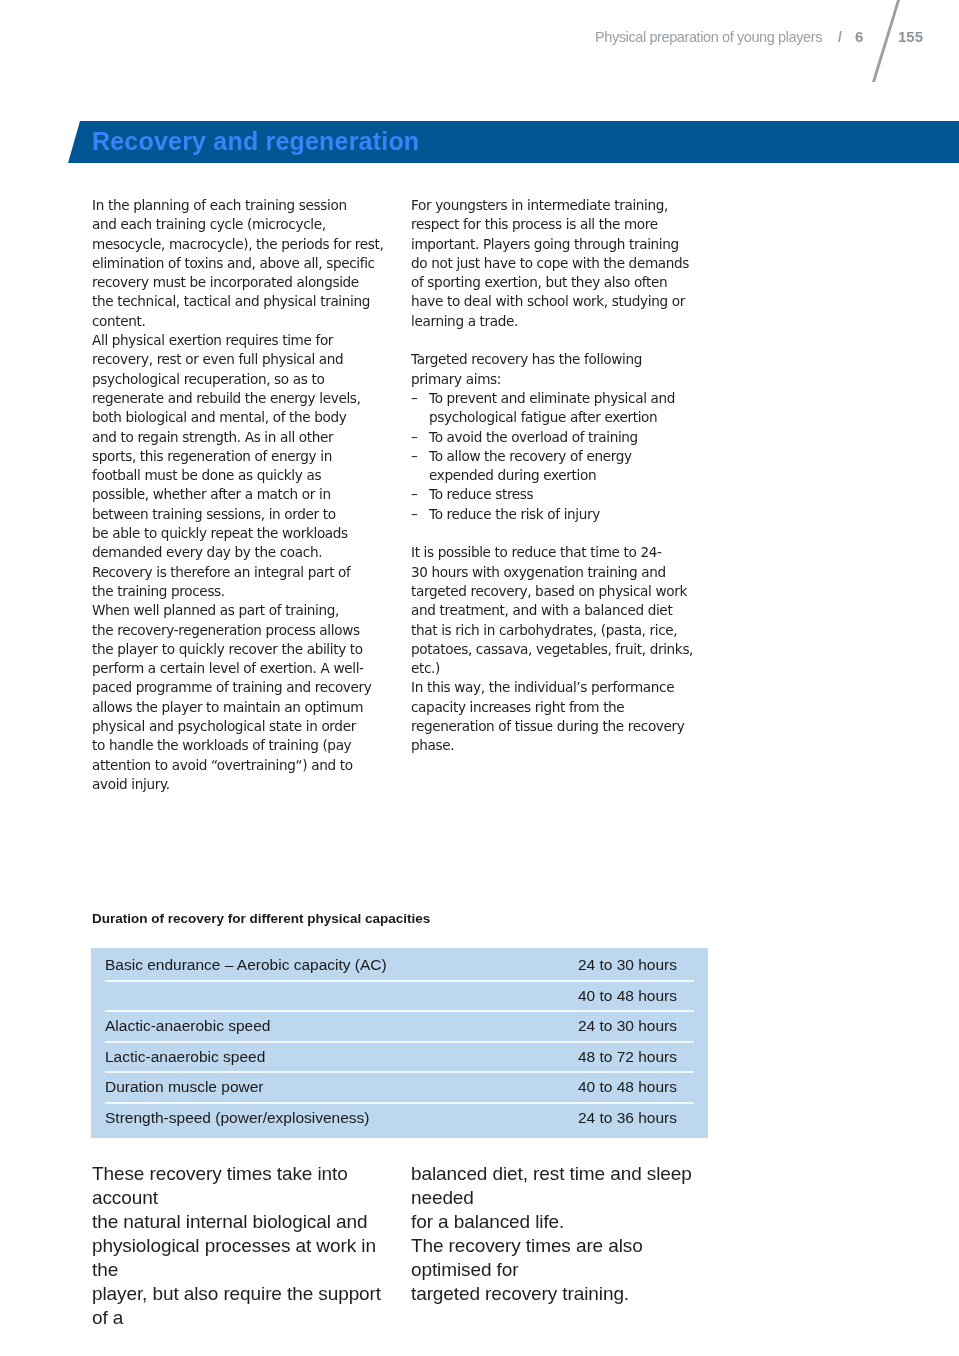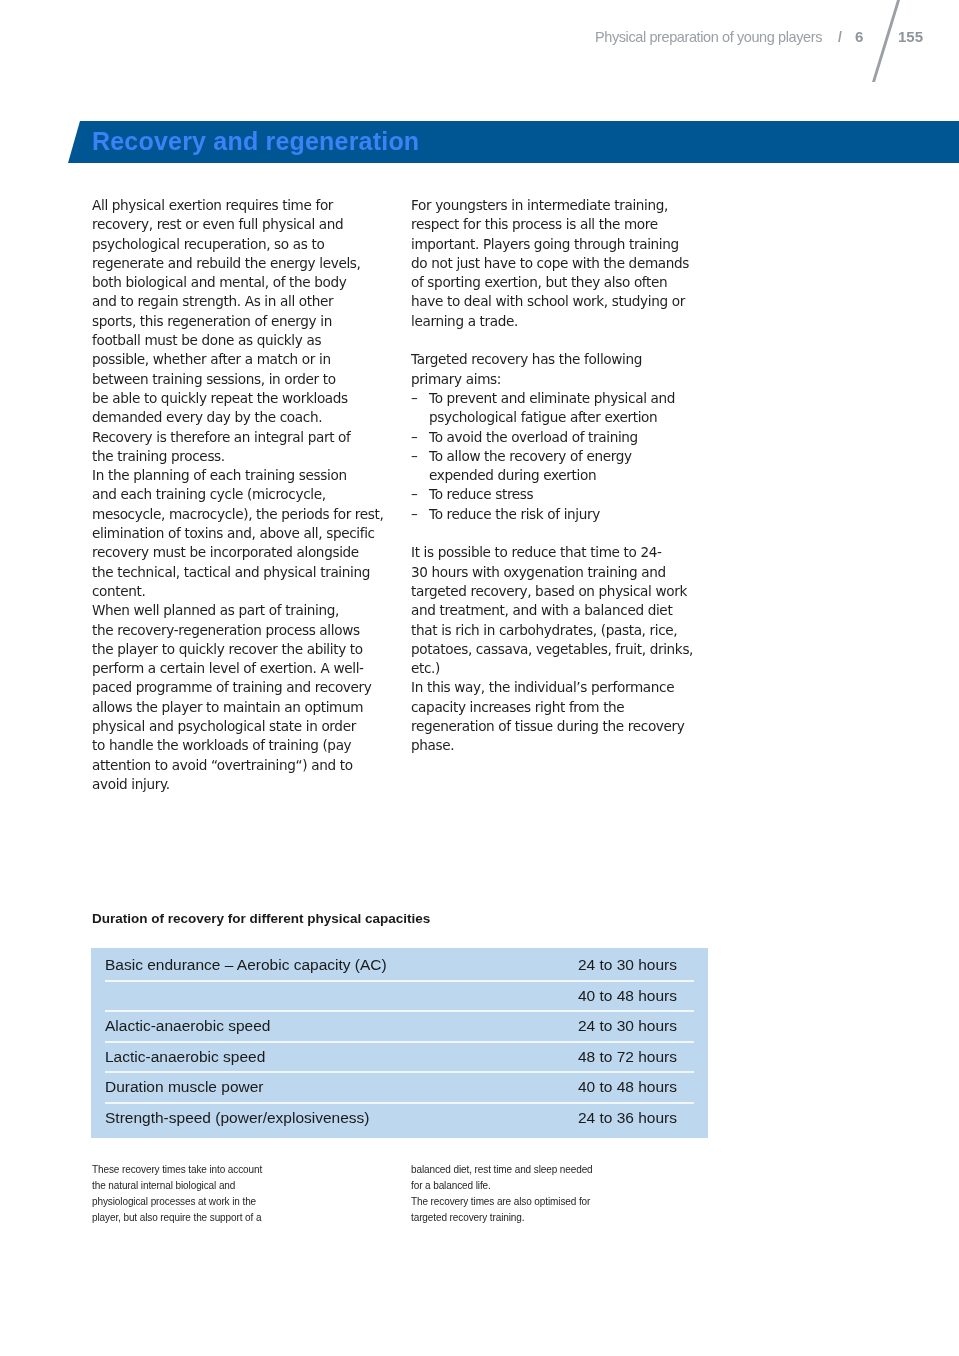--- a/index.html
+++ b/index.html
@@ -35,62 +35,62 @@
   .table-caption { position: absolute; left: 92px; top: 911px; font-size: 13.5px; font-weight: bold; color: #1a1a1a;
                    font-family: "Liberation Sans", sans-serif; }
   .rtable { position: absolute; left: 91px; top: 948px; width: 617px; height: 190px; background: #bdd7ee; }
   .rrow { position: absolute; left: 14px; width: 589px; height: 30.6px; }
   .rrow .cap { position: absolute; left: 0; top: 6px; font-size: 15.5px; color: #1a1a1a;
                font-family: "Liberation Sans", sans-serif; }
   .rrow .dur { position: absolute; right: 17px; top: 6px; font-size: 15.5px; color: #1a1a1a;
                font-family: "Liberation Sans", sans-serif; }
   .rrow .rule { position: absolute; left: 0; right: 0; bottom: -1px; height: 2px; background: #f2f7fc; }
 
-  .foot { position: absolute; font-size: 10px; line-height: 16px; color: #1f1f1f; top: 1162px;
+  .foot { position: absolute; font-size: 19px; line-height: 24px; color: #1f1f1f; top: 1162px;
           font-family: "Liberation Sans", sans-serif; letter-spacing: -0.1px; }
   .foot p { margin: 0; white-space: pre-line; }
   .foot-left { left: 92px; width: 300px; }
   .foot-right { left: 411px; width: 300px; }
 </style>
 </head>
 <body>
 
 <div class="running-head">
   <span class="rh-title">Physical preparation of young players</span>
   <span class="rh-sep">/</span>
   <span class="rh-chapter">6</span>
   <span class="rh-slash"></span>
   <span class="rh-page">155</span>
 </div>
 
 <div class="banner"></div>
 <h1 class="banner-title" style="margin:0">Recovery and regeneration</h1>
 
 <div class="col col-left">
+  <p>In the planning of each training session
+and each training cycle (microcycle,
+mesocycle, macrocycle), the periods for rest,
+elimination of toxins and, above all, specific
+recovery must be incorporated alongside
+the technical, tactical and physical training
+content.</p>
   <p>All physical exertion requires time for
 recovery, rest or even full physical and
 psychological recuperation, so as to
 regenerate and rebuild the energy levels,
 both biological and mental, of the body
 and to regain strength. As in all other
 sports, this regeneration of energy in
 football must be done as quickly as
 possible, whether after a match or in
 between training sessions, in order to
 be able to quickly repeat the workloads
 demanded every day by the coach.
 Recovery is therefore an integral part of
 the training process.</p>
-  <p>In the planning of each training session
-and each training cycle (microcycle,
-mesocycle, macrocycle), the periods for rest,
-elimination of toxins and, above all, specific
-recovery must be incorporated alongside
-the technical, tactical and physical training
-content.</p>
   <p>When well planned as part of training,
 the recovery-regeneration process allows
 the player to quickly recover the ability to
 perform a certain level of exertion. A well-
 paced programme of training and recovery
 allows the player to maintain an optimum
 physical and psychological state in order
 to handle the workloads of training (pay
 attention to avoid “overtraining“) and to
 avoid injury.</p>

